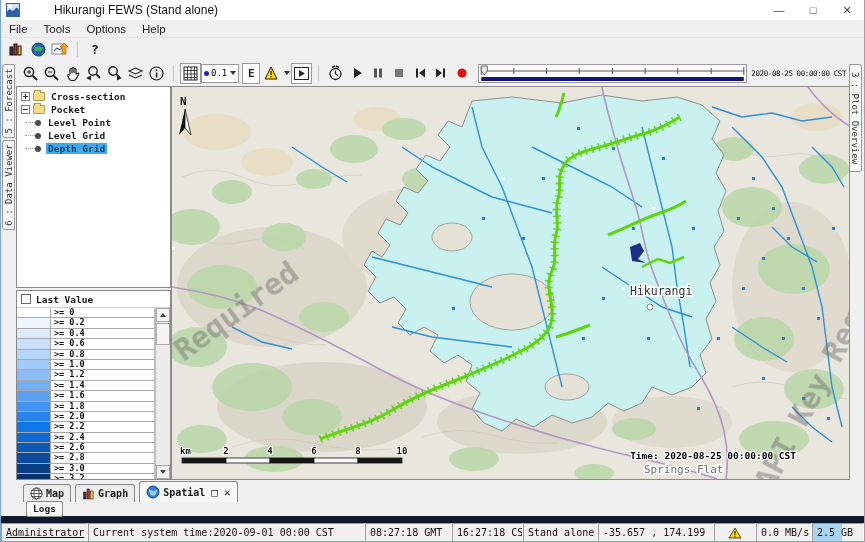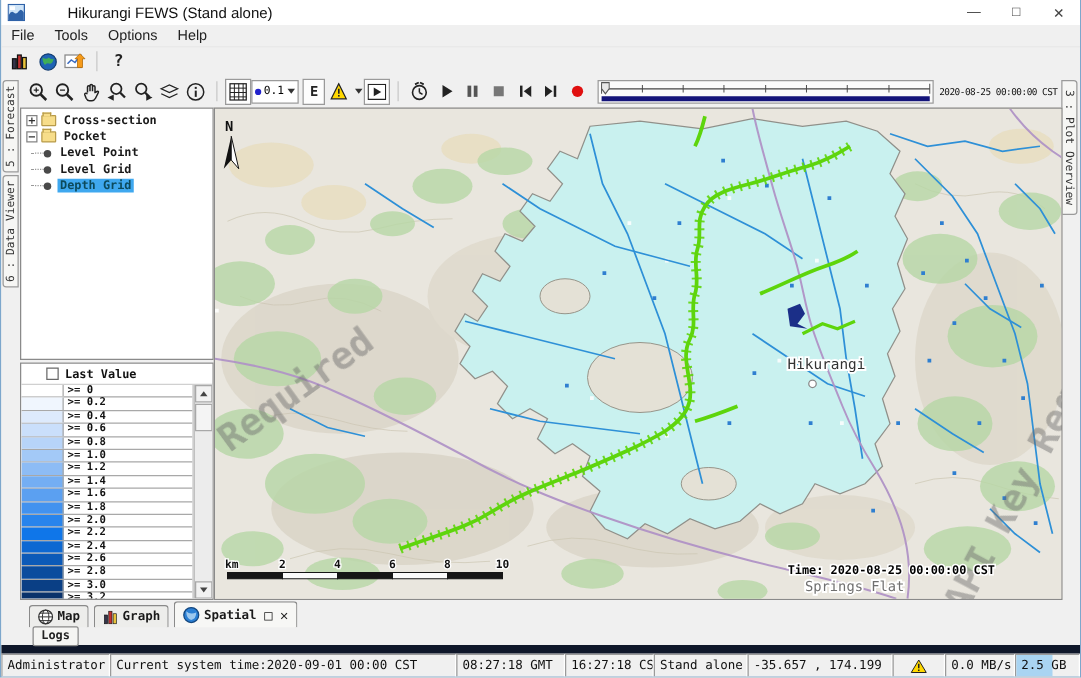--- a/index.html
+++ b/index.html
@@ -47,21 +47,21 @@
   .expander .h{left:1px;right:1px;top:3px;height:1px;}
   .expander .v{top:1px;bottom:1px;left:3px;width:1px;}
   .folder{width:12px;height:9px;background:#f7dd8a;border:1px solid #b89b4a;border-radius:1px;margin-right:4px;flex:none;position:relative;}
   .folder:before{content:"";position:absolute;top:-3px;left:0;width:5px;height:2px;background:#f7dd8a;border:1px solid #b89b4a;border-bottom:none;}
   .bullet{width:6px;height:6px;border-radius:50%;background:#4a4a4a;margin:0 5px 0 0;flex:none;}
   .stub{width:10px;border-top:1px dotted #999;margin-left:5px;flex:none;}
   .tlabel{padding:0 2px;}
   .trow.sel .tlabel{background:#3fa8ef;color:#0c4a5c;}
   
   .legendbox{margin-top:2px;flex:1;background:#fff;border:1px solid #8a8a8a;display:flex;flex-direction:column;overflow:hidden;}
-  .legendhdr{height:17px;display:flex;align-items:center;padding-left:20px;font-size:9.5px;font-weight:bold;color:#111;border-bottom:1px solid #d0d0d0;}
+  .legendhdr{height:17px;display:flex;align-items:center;padding-left:4px;font-size:9.5px;font-weight:bold;color:#111;border-bottom:1px solid #d0d0d0;}
   .cbx{width:10px;height:10px;border:1px solid #6a6a6a;background:#fff;margin-right:5px;flex:none;}
   .legendlist{flex:1;display:flex;overflow:hidden;}
   .lrows{flex:1;overflow:hidden;border-right:1px solid #bbb;}
   .lrow{display:flex;height:10.4px;border-bottom:1px solid #a8a8a8;}
   .sw{width:34px;border-right:1px solid #a8a8a8;flex:none;}
   .ll{flex:1;font-size:8.5px;line-height:9.5px;padding-left:3px;color:#111;font-weight:bold;}
   .sbar{width:15px;background:#ececec;display:flex;flex-direction:column;border-left:1px solid #c0c0c0;}
   .sbtn{height:14px;background:#f2f2f2;border:1px solid #a8a8a8;display:flex;align-items:center;justify-content:center;}
   .tri-up{width:0;height:0;border-left:3px solid transparent;border-right:3px solid transparent;border-bottom:4px solid #444;}
   .tri-dn{width:0;height:0;border-left:3px solid transparent;border-right:3px solid transparent;border-top:4px solid #444;}
@@ -620,21 +620,21 @@
       <span class="tabglyph">□</span>
       <span class="tabglyph">✕</span>
     </span>
   </div>
 
   <div class="logsrow">
     <span class="logsbtn">Logs</span>
   </div>
 
   <div class="statusbar">
-    <span class="scell" style="width:87px;">Administrator</span>
+    <span class="scell" style="width:87px;text-decoration:underline;">Administrator</span>
     <span class="scell" style="width:277px;">Current system time:2020-09-01 00:00 CST</span>
     <span class="scell" style="width:87px;">08:27:18 GMT</span>
     <span class="scell" style="width:71px;">16:27:18 CST</span>
     <span class="scell" style="width:75px;">Stand alone</span>
     <span class="scell" style="width:116px;">-35.657 , 174.199</span>
     <span class="scell" style="width:42px;justify-content:center;">
       <svg width="14" height="12" viewBox="0 0 14 12">
         <polygon points="7,1 13,11 1,11" fill="#ffd800" stroke="#222" stroke-width="0.8"></polygon>
         <rect x="6.4" y="4" width="1.2" height="3.6" fill="#222"></rect>
         <rect x="6.4" y="8.6" width="1.2" height="1.2" fill="#222"></rect>

